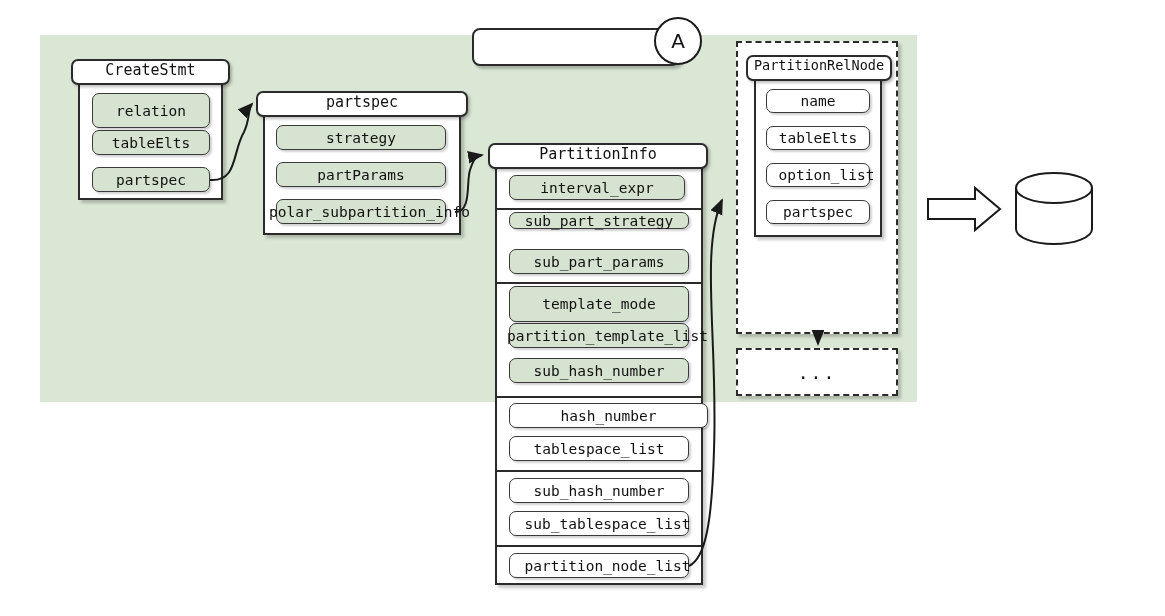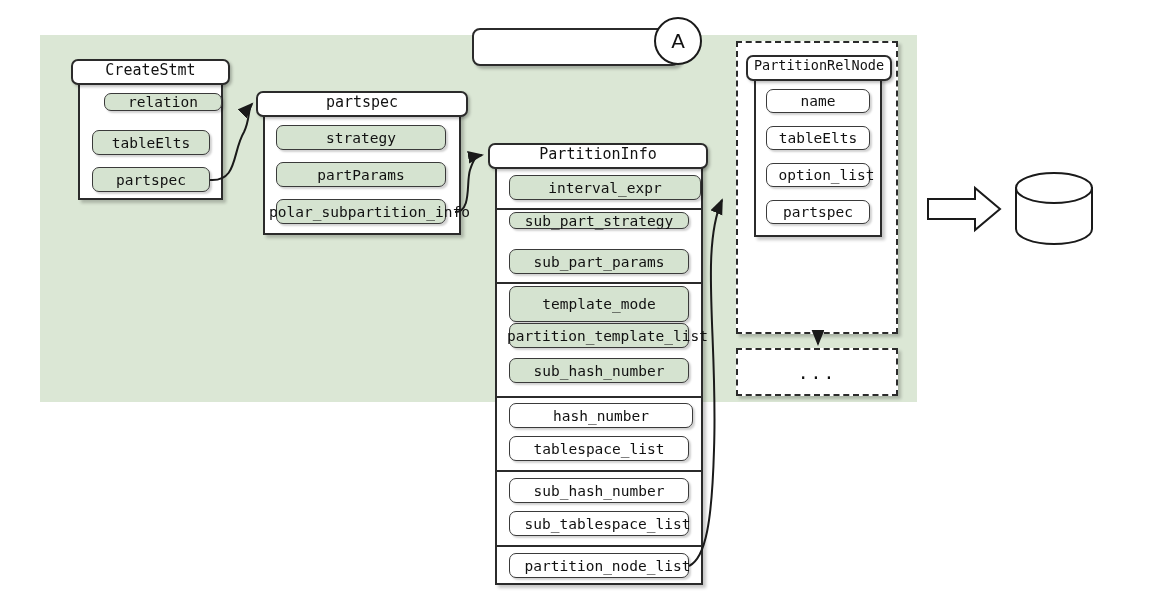--- a/index.html
+++ b/index.html
@@ -62,21 +62,21 @@
 
   <div class="capsule" style="left:472px;top:28px;width:208px;height:38px;"></div>
   <div class="circleA" style="left:654px;top:17px;width:48px;height:48px;">
     <span>A</span>
   </div>
 
   <div class="node" style="left:78px;top:72px;width:145px;height:128px;"></div>
   <div class="hdr" style="left:71px;top:59px;width:159px;height:26px;">
     <span>CreateStmt</span>
   </div>
-  <div class="field green" style="left:104px;top:93px;width:118px;height:18px;">
+  <div class="field green" style="left:92px;top:93px;width:118px;height:35px;">
     <span class="txt">relation</span>
   </div>
   <div class="field green" style="left:92px;top:130px;width:118px;height:25px;">
     <span class="txt">tableElts</span>
   </div>
   <div class="field green" style="left:92px;top:167px;width:118px;height:25px;">
     <span class="txt">partspec</span>
   </div>
 
   <div class="node" style="left:263px;top:105px;width:198px;height:130px;"></div>
@@ -91,21 +91,21 @@
   </div>
   <div class="field green overflow" style="left:276px;top:199px;width:170px;height:25px;">
     <span class="txt">polar_subpartition_info</span>
   </div>
 
   <div class="node" style="left:495px;top:158px;width:208px;height:427px;"></div>
   <div class="hdr" style="left:488px;top:143px;width:220px;height:26px;">
     <span>PartitionInfo</span>
   </div>
 
-  <div class="field green" style="left:509px;top:175px;width:192px;height:25px;">
+  <div class="field green" style="left:509px;top:175px;width:176px;height:25px;">
     <span class="txt">interval_expr</span>
   </div>
   <div class="sep" style="left:495px;top:208px;width:208px;"></div>
 
   <div class="field green" style="left:509px;top:212px;width:180px;height:17px;">
     <span class="txt">sub_part_strategy</span>
   </div>
   <div class="field green" style="left:509px;top:249px;width:180px;height:25px;">
     <span class="txt">sub_part_params</span>
   </div>
@@ -115,21 +115,21 @@
     <span class="txt">template_mode</span>
   </div>
   <div class="field green overflow" style="left:509px;top:323px;width:180px;height:25px;">
     <span class="txt">partition_template_list</span>
   </div>
   <div class="field green" style="left:509px;top:358px;width:180px;height:25px;">
     <span class="txt">sub_hash_number</span>
   </div>
   <div class="sep" style="left:495px;top:396px;width:208px;"></div>
 
-  <div class="field white" style="left:509px;top:403px;width:184px;height:25px;">
+  <div class="field white" style="left:509px;top:403px;width:199px;height:25px;">
     <span class="txt">hash_number</span>
   </div>
   <div class="field white" style="left:509px;top:436px;width:180px;height:25px;">
     <span class="txt">tablespace_list</span>
   </div>
   <div class="sep" style="left:495px;top:470px;width:208px;"></div>
 
   <div class="field white" style="left:509px;top:478px;width:180px;height:25px;">
     <span class="txt">sub_hash_number</span>
   </div>

